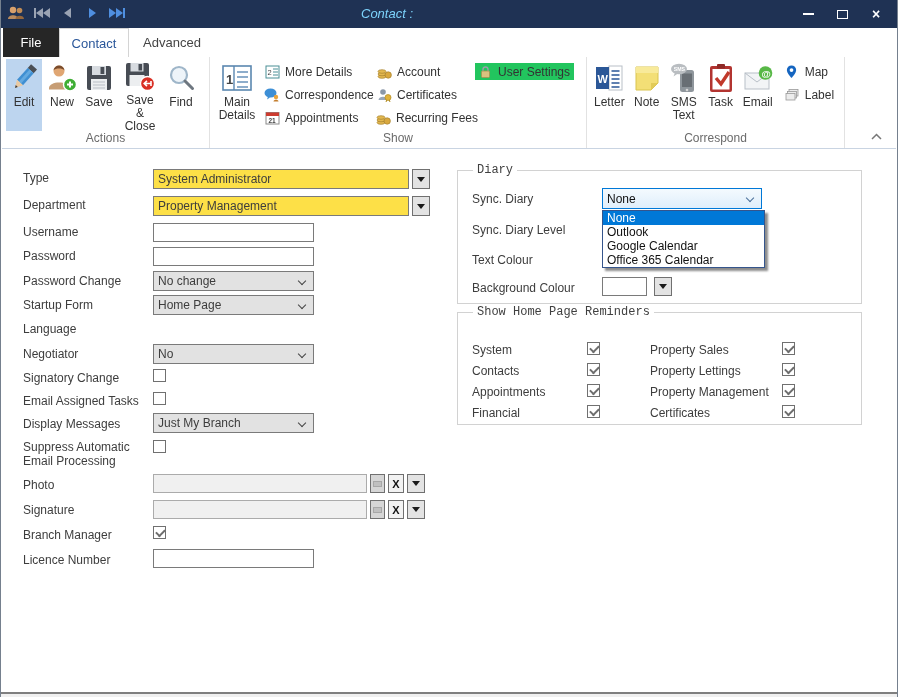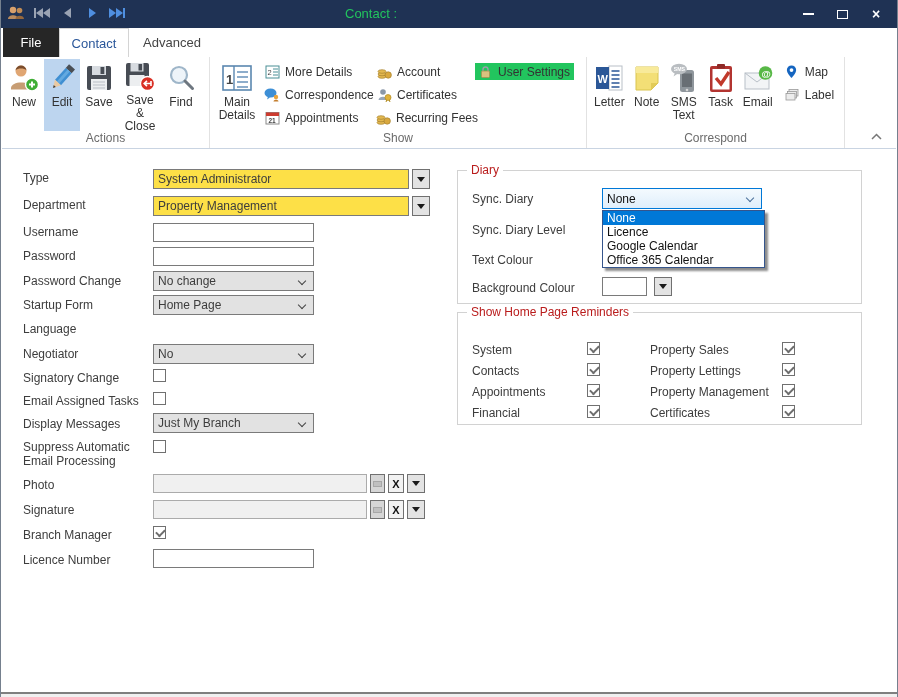--- a/index.html
+++ b/index.html
@@ -10,21 +10,21 @@
 
   
   .titlebar { position:absolute; top:0; left:0; right:0; height:28px; background:#1f3254; }
   .tb-left { position:absolute; left:6px; top:5px; display:flex; align-items:center; gap:9px; }
   .navbtn { width:16px; height:16px; display:flex; align-items:center; justify-content:center; }
   .tri { width:0; height:0; border-top:5px solid transparent; border-bottom:5px solid transparent; }
   .tri.l { border-right:7px solid #9aa3b3; }
   .tri.r { border-left:7px solid #4f8fe0; }
   .bar { width:2px; height:10px; }
   .bar.gray { background:#9aa3b3; } .bar.blue { background:#4f8fe0; }
-  .title { position:absolute; left:344px; top:6px; color:#22c55e; font-size:13px; }
+  .title { position:absolute; left:360px; top:6px; color:#7dd3fc; font-size:13px;font-style:italic; }
   .tb-ctrl { position:absolute; right:4px; top:0; height:28px; display:flex; }
   .wc { width:34px; height:28px; display:flex; align-items:center; justify-content:center; }
   .wc-min i { display:block; width:11px; height:2px; background:#fff; }
   .wc-max i { display:block; width:11px; height:9px; border:1.5px solid #fff; }
   .wc-close { color:#fff; font-size:14px; font-weight:bold; }
 
   
   .tabrow { position:absolute; top:28px; left:1px; right:1px; height:29px; background:#fff; }
   .tab { position:absolute; top:0; height:29px; display:flex; align-items:center; justify-content:center; font-size:13px; }
   .tab-file { left:1px; width:56px; background:#262626; color:#fff; }
@@ -63,21 +63,21 @@
          display:flex; align-items:center; padding-left:4px; }
   .chev { position:absolute; right:8px; top:6px; width:6px; height:6px; border-right:1px solid #444; border-bottom:1px solid #444; transform:rotate(45deg); }
   .cb { position:absolute; width:13px; height:13px; background:#fff; border:1px solid #707070; }
   .cb.checked::after { content:""; position:absolute; left:2px; top:2px; width:7px; height:4px;
                        border-left:2px solid #6e6e6e; border-bottom:2px solid #6e6e6e; transform:rotate(-45deg); }
   .filefld { position:absolute; left:152px; width:214px; height:19px; background:#f0f0f0; border:1px solid #ababab; }
   .sqbtn { position:absolute; height:19px; border:1px solid #707070; display:flex; align-items:center; justify-content:center; }
   .btn-folder { background:#d6d6d6; } .btn-folder i { display:block; width:9px; height:6px; background:#c0c0c0; border:1px solid #a7a7a7; }
   .btn-x { background:#f2f2f2; font-weight:bold; font-size:11px; color:#111; }
   .gbox { position:absolute; border:1px solid #d2d2d2; background:#fff; }
-  .gtitle { position:absolute; top:-8px; left:9px; background:#fff; padding:0 4px; color:#b91c1c; }
+  .gtitle { position:absolute; top:-8px; left:15px; background:#fff; padding:0 4px; color:#404040;font-family:Liberation Mono, monospace; }
   .glabel { position:absolute; color:#3d3d3d;text-align:right; }
 
   
   .combo-open { position:absolute; left:144px; top:17px; width:160px; height:21px; border:1px solid #0078d7;
                 background:linear-gradient(#f4fafe,#dfeefb); display:flex; align-items:center; padding-left:4px; color:#111; }
   .combo-open .chev { border-color:#4a6f99; }
   .ddlist { position:absolute; left:144px; top:39px; width:163px; background:#fff; border:1px solid #35558c;
             box-shadow:3px 3px 2px rgba(0,0,0,.45); z-index:50; }
   .dditem { height:14px; line-height:14px; padding-left:4px; color:#111; }
   .dditem.sel-on { background:#0078d7; color:#fff; }
@@ -132,48 +132,48 @@
   <div class="tabrow">
     <div class="tab tab-file">File</div>
     <div class="tab tab-contact">Contact</div>
     <div class="tab tab-advanced">Advanced</div>
   </div>
 
   <div class="ribbon">
 
     <div class="rgroup g-actions">
       <div class="rbody">
-        <div class="bigbtn">
-          <span class="ic">
-            <svg width="30" height="30" viewBox="0 0 30 30">
-                <circle cx="12" cy="8" r="5.5" fill="#e0a673"></circle>
-                <path d="M12,2.5 a5.5,5.5 0 0 0 -5.5,5 c2.2,-2.6 8.8,-2.6 11,0 a5.5,5.5 0 0 0 -5.5,-5" fill="#7a4c2c"></path>
-                <path d="M2,25 c0,-7.5 20,-7.5 20,0 v1.5 H2 z" fill="#c79d74"></path>
-                <circle cx="23" cy="21.5" r="6.5" fill="#3fae35" stroke="#fff" stroke-width="1.4"></circle>
-                <path d="M23,18.5 v6 M20,21.5 h6" stroke="#fff" stroke-width="2"></path>
-              </svg>
-          </span>
-          <span>New</span>
-        </div>
         <div class="bigbtn hl">
           <span class="ic">
             <svg width="30" height="30" viewBox="0 0 30 30">
                 <g transform="rotate(42 15 15)">
                   <rect x="11" y="0" width="8" height="5" fill="#4a4f55"></rect>
                   <rect x="11" y="5" width="8" height="16" fill="#3f8fd2"></rect>
                   <rect x="13.5" y="5" width="3" height="16" fill="#63a9e0"></rect>
                   <path d="M11,21 h8 l-4,7.5 z" fill="#e9c9a2"></path>
                   <path d="M13.6,25.8 l1.4,2.7 1.4,-2.7 z" fill="#3a3a3a"></path>
                 </g>
               </svg>
           </span>
           <span>Edit</span>
         </div>
         <div class="bigbtn">
           <span class="ic">
+            <svg width="30" height="30" viewBox="0 0 30 30">
+                <circle cx="12" cy="8" r="5.5" fill="#e0a673"></circle>
+                <path d="M12,2.5 a5.5,5.5 0 0 0 -5.5,5 c2.2,-2.6 8.8,-2.6 11,0 a5.5,5.5 0 0 0 -5.5,-5" fill="#7a4c2c"></path>
+                <path d="M2,25 c0,-7.5 20,-7.5 20,0 v1.5 H2 z" fill="#c79d74"></path>
+                <circle cx="23" cy="21.5" r="6.5" fill="#3fae35" stroke="#fff" stroke-width="1.4"></circle>
+                <path d="M23,18.5 v6 M20,21.5 h6" stroke="#fff" stroke-width="2"></path>
+              </svg>
+          </span>
+          <span>New</span>
+        </div>
+        <div class="bigbtn">
+          <span class="ic">
             <svg width="28" height="28" viewBox="0 0 28 28">
                 <rect x="2" y="2" width="24" height="24" rx="2" fill="#474c54"></rect>
                 <rect x="7" y="2" width="14" height="9" fill="#d7dbe0"></rect>
                 <rect x="15.5" y="3" width="3.8" height="7" fill="#474c54"></rect>
                 <rect x="6" y="15" width="16" height="11" fill="#eceef0"></rect>
                 <path d="M8,18 h12 M8,21 h12 M8,24 h12" stroke="#b9bec5"></path>
               </svg>
           </span>
           <span>Save</span>
         </div>
@@ -484,21 +484,21 @@
     <div class="glabel" style="left:14px; top:52px">Sync. Diary Level</div>
     <div class="glabel" style="left:14px; top:82px">Text Colour</div>
     <div class="glabel" style="left:14px; top:110px">Background Colour</div>
 
     <div class="combo-open">
       <span>None</span>
       <span class="chev"></span>
     </div>
     <div class="ddlist">
       <div class="dditem sel-on">None</div>
-      <div class="dditem">Licence</div>
+      <div class="dditem">Outlook</div>
       <div class="dditem">Google Calendar</div>
       <div class="dditem">Office 365 Calendar</div>
     </div>
 
     <div style="position:absolute; left:144px; top:106px; width:45px; height:19px; background:#fff; border:1px solid #7a7a7a"></div>
     <div class="dropbtn" style="left:196px; top:106px; height:19px">
         <span class="dtri"></span>
       </div>
   </div>
 

